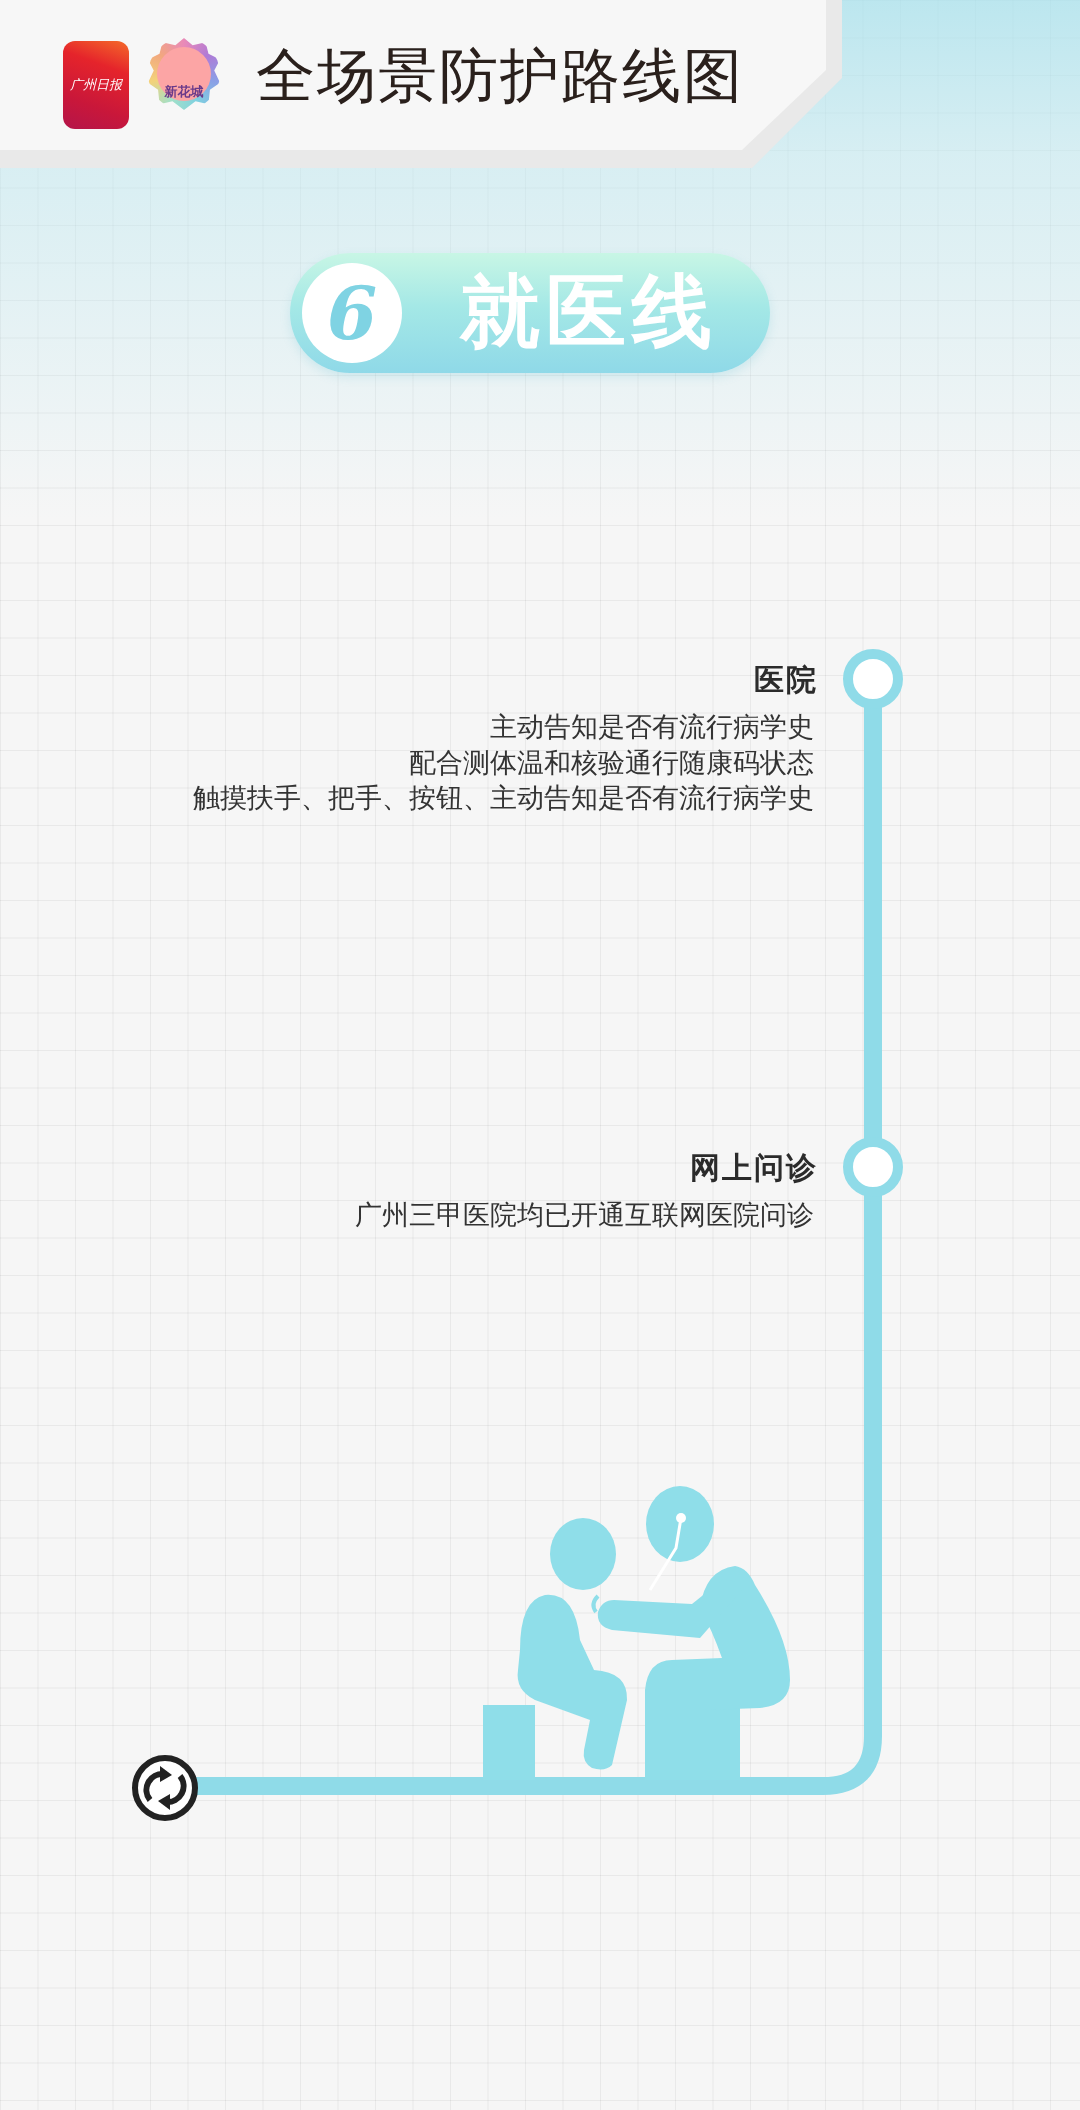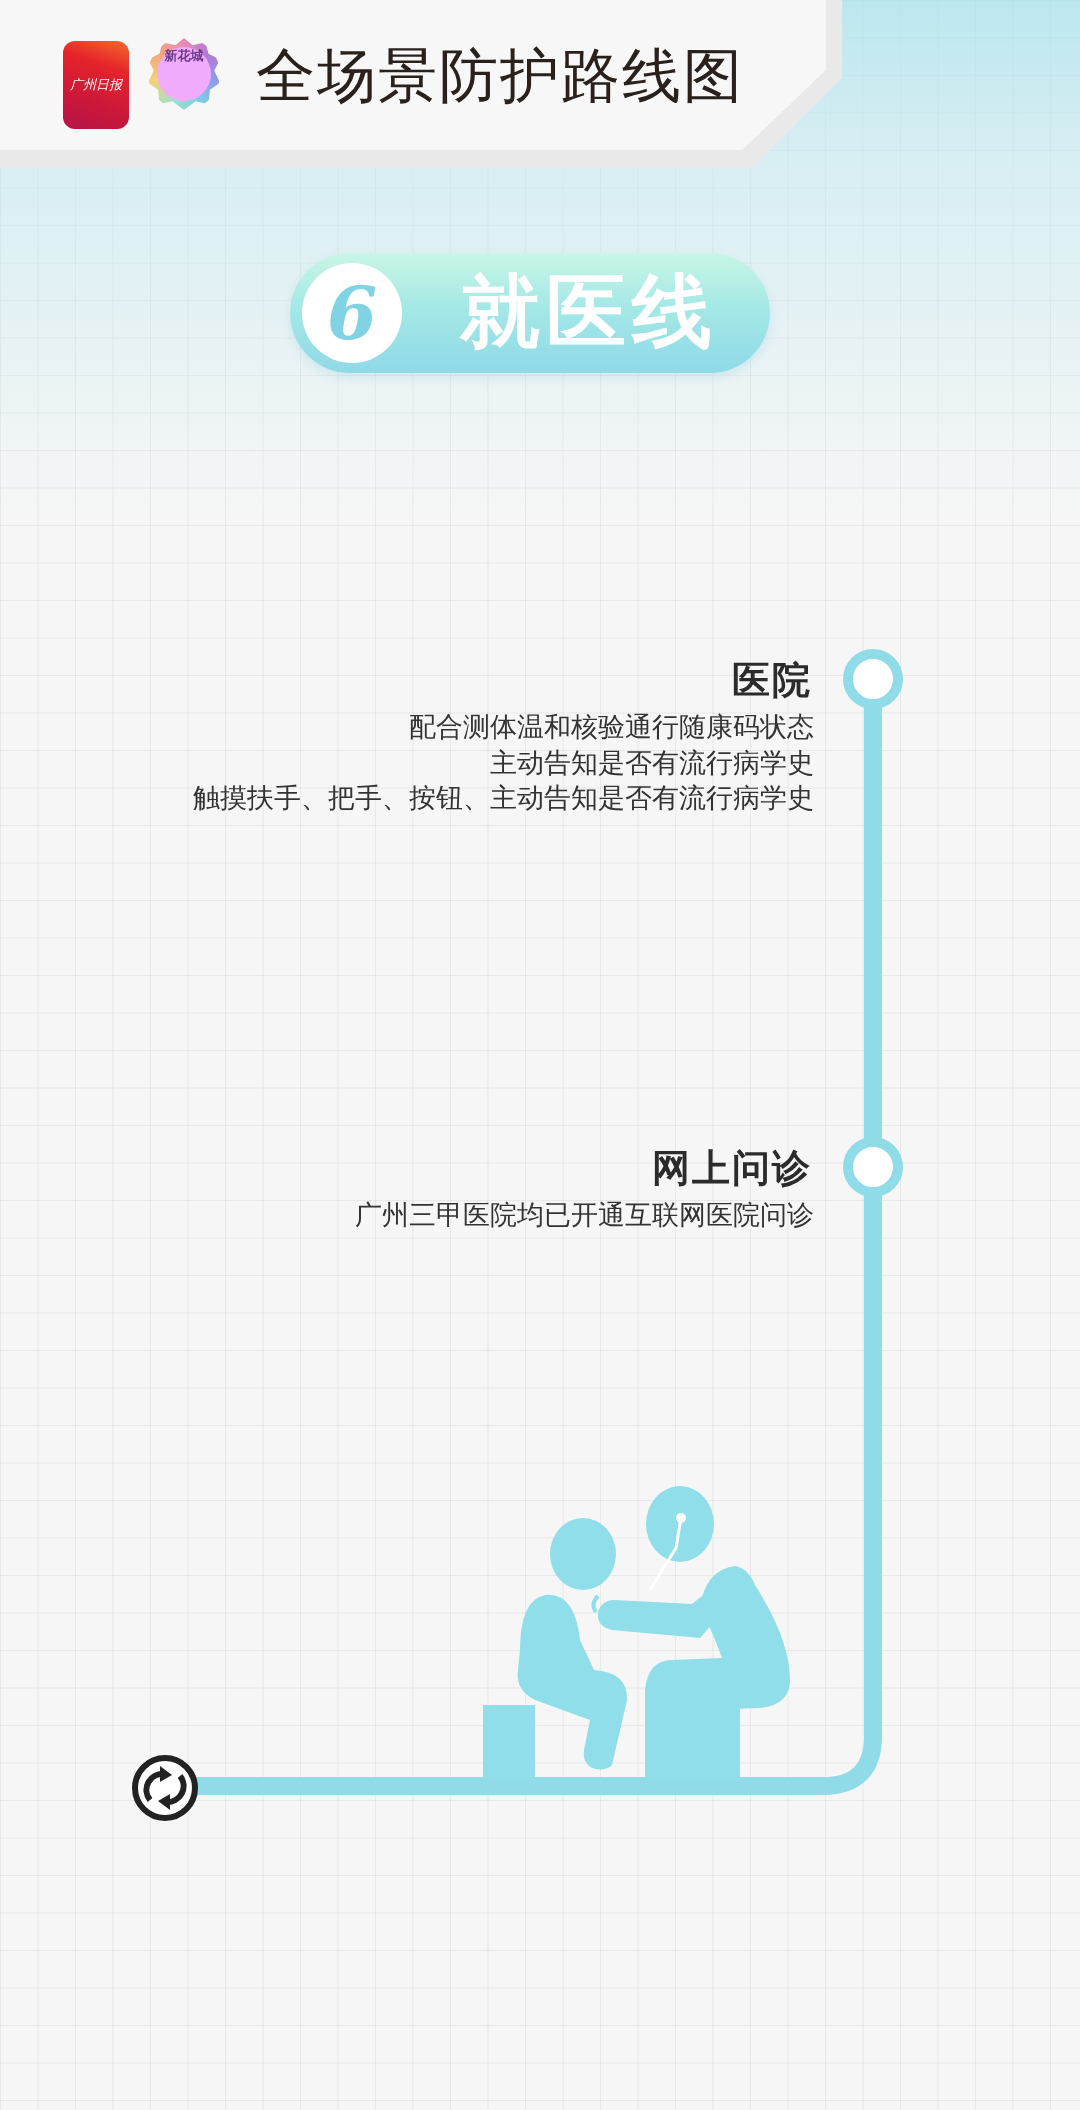--- a/index.html
+++ b/index.html
@@ -41,22 +41,22 @@
     position:absolute; left:148px; top:38px; width:72px; height:72px;
     display:flex; align-items:center; justify-content:center;
   }
   .logo-xhc .petals {
     position:absolute; inset:0; border-radius:50%;
     background:conic-gradient(#e98ab8, #b07ad6, #8b9fe6, #7fd1e0, #a3e0c8, #f3d27a, #f2a77f, #e98ab8);
     clip-path:polygon(50% 0%, 62% 10%, 80% 6%, 84% 22%, 100% 30%, 92% 45%, 100% 62%, 86% 72%, 84% 92%, 66% 88%, 50% 100%, 34% 88%, 16% 92%, 14% 72%, 0% 62%, 8% 45%, 0% 30%, 16% 22%, 20% 6%, 38% 10%);
   }
   .logo-xhc .inner {
     position:absolute; left:9px; top:9px; width:54px; height:54px; border-radius:50%;
-    background:#f0abfc;
-    display:flex; align-items:flex-start; justify-content:center;
+    background:#fca5a5;
+    display:flex; align-items:flex-end; justify-content:center;
     color:#6a3a8a; font-size:13px; font-weight:bold;
   }
   .header-title {
     position:absolute; left:256px; top:46px;
     font-size:59px; color:#2a201c; letter-spacing:2px; line-height:60px;
     font-family:"DejaVu Sans",sans-serif;
   }
   .section-pill {
     position:absolute; left:290px; top:253px; width:480px; height:120px;
     border-radius:60px;
@@ -69,22 +69,22 @@
     display:flex; align-items:center; justify-content:center;
     color:#7fd3e3; font-family:"DejaVu Serif",serif; font-style:italic; font-weight:bold; font-size:72px;
   }
   .section-title {
     position:absolute; left:430px; top:258px; height:110px;
     display:flex; align-items:center;
     color:#ffffff; font-weight:bold; font-size:80px; letter-spacing:6px;margin-left:30px;
   }
   .route-svg { position:absolute; left:0; top:0; }
   .stop-heading {
-    position:absolute; right:268px; 
-    font-size:38px; font-weight:bold; color:#2b2b2b; line-height:46px; letter-spacing:2px;
+    position:absolute; right:262px; 
+    font-size:30px; font-weight:bold; color:#2b2b2b; line-height:46px; letter-spacing:2px;
   }
   .stop-lines {
     position:absolute; right:266px; text-align:right;
     font-size:27px; color:#333; line-height:35.5px;
   }
   .stop-lines div { white-space:nowrap; }
 </style>
 </head>
 <body>
 
@@ -145,21 +145,21 @@
     <path d="M 722 1580 Q 736 1578 742 1590 L 700 1638 L 612 1630 Q 596 1626 598 1612 Q 602 1600 614 1600 L 692 1604 Z"></path>
 
     <path d="M 681 1518 L 676 1548 L 650 1590" stroke="#ffffff" stroke-width="3" fill="none"></path>
     <circle cx="681" cy="1518" r="5" fill="#ffffff"></circle>
     <path d="M 596 1612 q -6 -8 2 -16" stroke="#8fdee9" stroke-width="4" fill="none"></path>
   </g>
 </svg>
 
 <div class="stop-heading" style="top:657px;">医院</div>
 <div class="stop-lines" style="top:709px;">
+  <div>主动告知是否有流行病学史</div>
   <div>配合测体温和核验通行随康码状态</div>
-  <div>主动告知是否有流行病学史</div>
   <div>触摸扶手、把手、按钮、主动告知是否有流行病学史</div>
 </div>
 
 <div class="stop-heading" style="top:1145px;">网上问诊</div>
 <div class="stop-lines" style="top:1197px;">
   <div>广州三甲医院均已开通互联网医院问诊</div>
 </div>
 
 </body></html>

